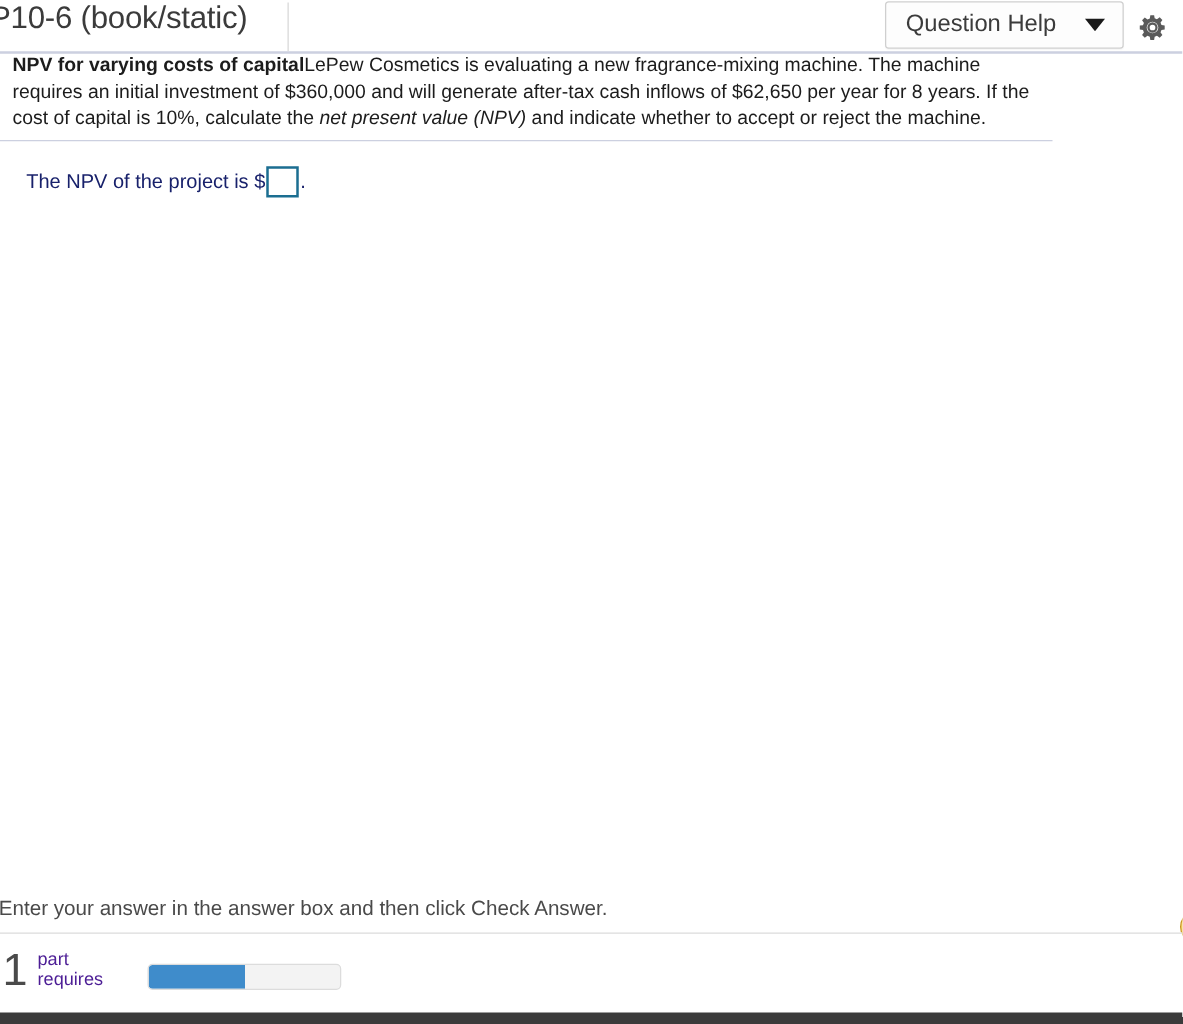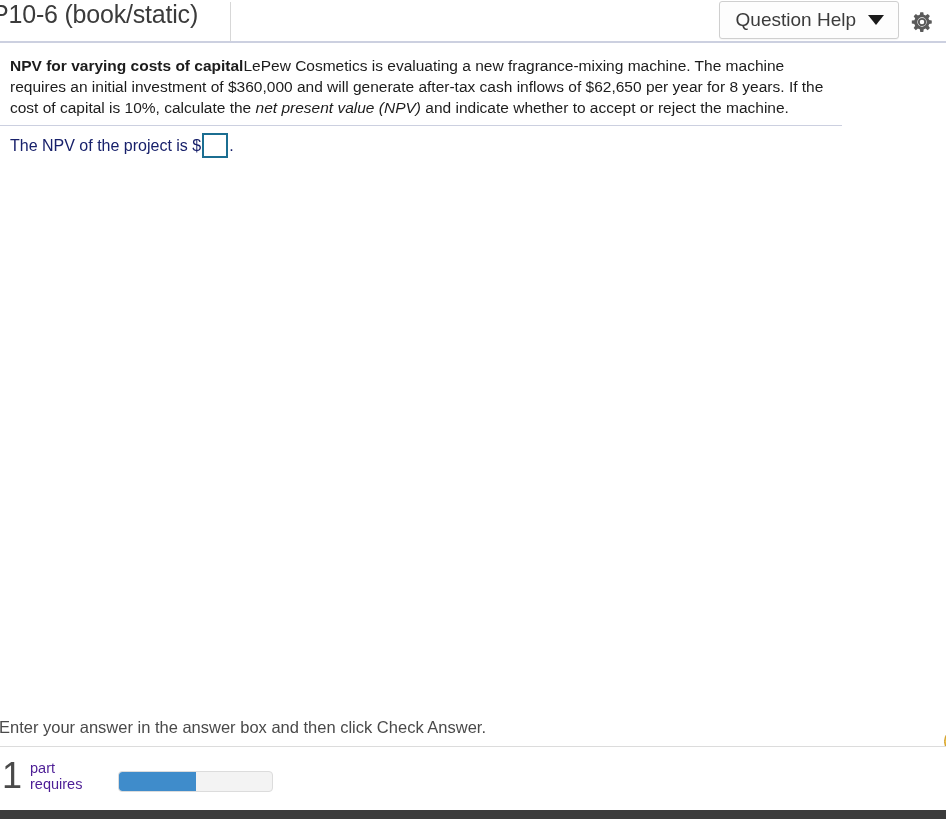--- a/index.html
+++ b/index.html
@@ -48,21 +48,21 @@
     right: 47px;
     top: 1px;
     height: 38px;
     padding: 0 14px 0 16px;
     background: #fdfdfd;
     border: 1px solid #cfcfcf;
     border-radius: 3px;
     box-sizing: border-box;
     display: flex;
     align-items: center;
-    gap: 12px;
+    gap: 23px;
     cursor: pointer;
     box-shadow: 0 1px 1px rgba(0,0,0,0.04);
   }
   .question-help-label {
     font-size: 19px;
     color: #3b3b3b;
     white-space: nowrap;
   }
   .caret-down {
     width: 0; height: 0;
@@ -78,21 +78,21 @@
     height: 32px;
     display: flex;
     align-items: center;
     justify-content: center;
     cursor: pointer;
   }
 
   
   .statement {
     position: absolute;
-    left: 0; top: 47px;
+    left: 0; top: 34px;
     width: 842px;
     padding: 8px 10px 14px 10px;
     box-sizing: border-box;
     border-bottom: 1px solid #ccd0e0;
     height: 79px;
   }
   .statement-text {
     font-size: 15.5px;
     line-height: 21px;
     color: #1c1c1c;
@@ -103,21 +103,21 @@
   
   .answer-area {
     position: absolute;
     left: 0; top: 122px;
     width: 946px;
     height: 623px;
     box-sizing: border-box;
   }
   .answer-row {
     position: absolute;
-    left: 4px;
+    left: 15px;
     top: 11px;
     display: flex;
     align-items: center;
     font-size: 16px;
     color: #18216b;
     white-space: nowrap;
   }
   .answer-prompt { margin-left: 6px; }
   .answer-input {
     width: 26px;

